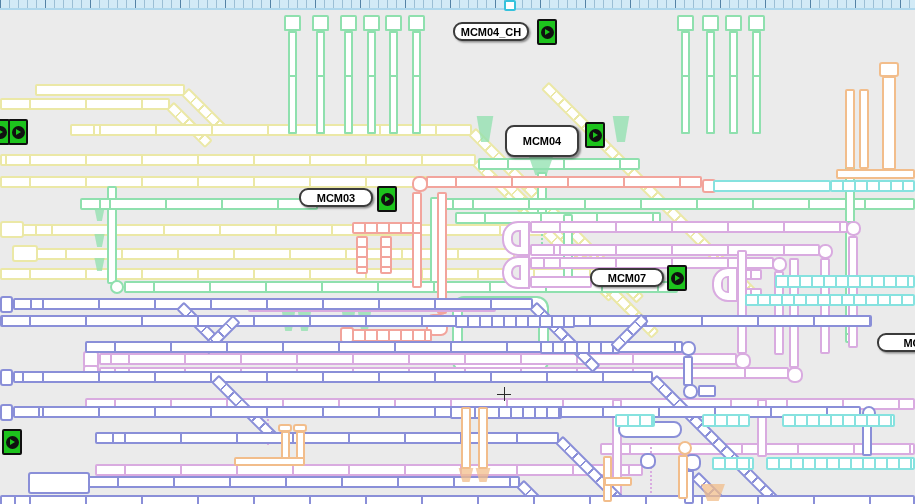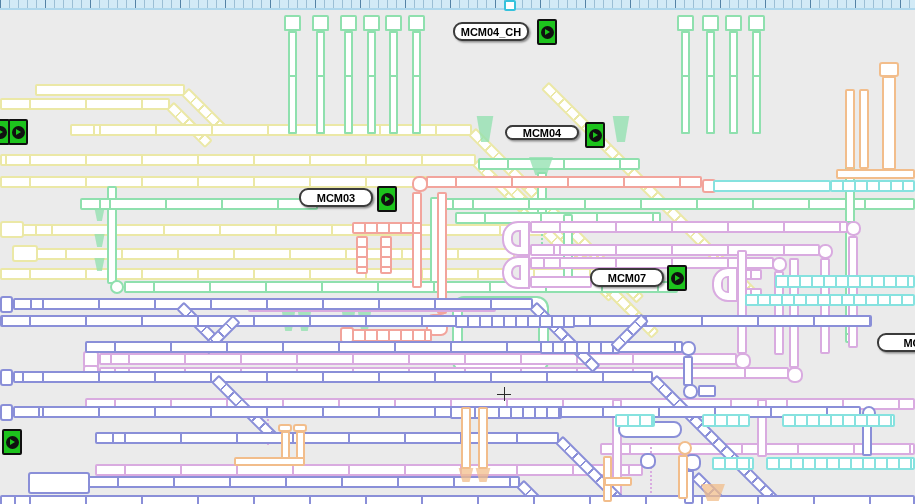--- a/index.html
+++ b/index.html
@@ -230,21 +230,21 @@
         <div class="cap" style="width: 17px; height: 16px; border-color: rgb(143, 224, 174);"></div>
         <div class="body" style="left: 4px; top: 16px; width: 9px; height: 103px; border-color: rgb(143, 224, 174); background-image: linear-gradient(rgb(143, 224, 174), rgb(143, 224, 174)); background-repeat: no-repeat; background-size: 100% 2px; background-position: 0px 42px;"></div>
       </div>
       <div class="tube" style="left: 748px; top: 15px; width: 17px; height: 119px;">
         <div class="cap" style="width: 17px; height: 16px; border-color: rgb(143, 224, 174);"></div>
         <div class="body" style="left: 4px; top: 16px; width: 9px; height: 103px; border-color: rgb(143, 224, 174); background-image: linear-gradient(rgb(143, 224, 174), rgb(143, 224, 174)); background-repeat: no-repeat; background-size: 100% 2px; background-position: 0px 42px;"></div>
       </div>
     </div>
   <div id="layer-overlay">
       <div class="st-label" style="left: 453px; top: 22px; width: 76px; height: 19px;">MCM04_CH</div>
-      <div class="st-label" style="left: 505px; top: 125px; width: 74px; height: 15px;">MCM04</div>
+      <div class="st-label" style="left: 505px; top: 125px; width: 74px; height: 32px;">MCM04</div>
       <div class="st-label" style="left: 299px; top: 188px; width: 74px; height: 19px;">MCM03</div>
       <div class="st-label" style="left: 590px; top: 268px; width: 74px; height: 19px;">MCM07</div>
       <div class="st-label" style="left: 877px; top: 333px; width: 70px; height: 19px;">MC</div>
       <div class="sicon" style="left: 537px; top: 19px; width: 20px; height: 26px; background: rgb(29, 195, 29);">
         <div class="core">
           <div class="arrow" style="border-left-color: rgb(29, 195, 29);"></div>
         </div>
       </div>
       <div class="sicon" style="left: 585px; top: 122px; width: 20px; height: 26px; background: rgb(29, 195, 29);">
         <div class="core">

